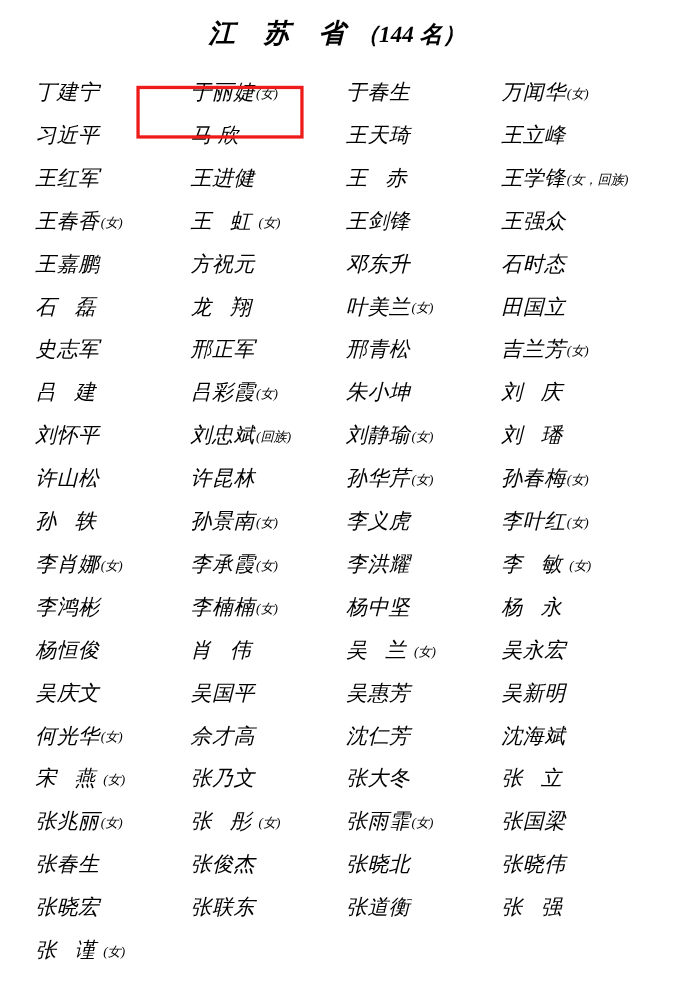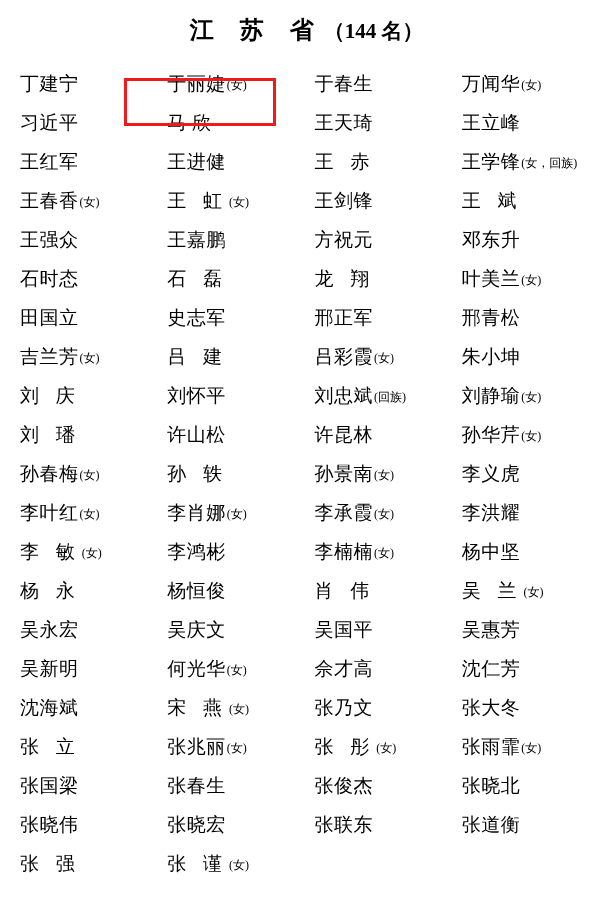--- a/index.html
+++ b/index.html
@@ -12,21 +12,22 @@
     height: 911px;
     font-family: "Liberation Serif", "DejaVu Serif", serif;
     color: #000000;
     overflow: hidden;
   }
   .page {
     position: relative;
     width: 613px;
     height: 763px;
     box-sizing: border-box;
-    padding: 0 12px;
+    padding: 0 24px;
+    font-style: italic;
   }
   .title-row {
     text-align: center;
     padding-top: 14px;
     padding-bottom: 18px;
     white-space: nowrap;
   }
   .title-main {
     font-size: 24px;
     font-weight: bold;
@@ -130,23 +131,20 @@
         <span class="note">(女)</span>
       </div>
       <div class="cell">
         <span class="name sp1">王 虹</span>
         <span class="note">(女)</span>
       </div>
       <div class="cell">
         <span class="name">王剑锋</span>
       </div>
       <div class="cell">
-        <span class="name sp1">王 斌</span>
-      </div>
-      <div class="cell">
         <span class="name">王强众</span>
       </div>
       <div class="cell">
         <span class="name">王嘉鹏</span>
       </div>
       <div class="cell">
         <span class="name">方祝元</span>
       </div>
       <div class="cell">
         <span class="name">邓东升</span>

